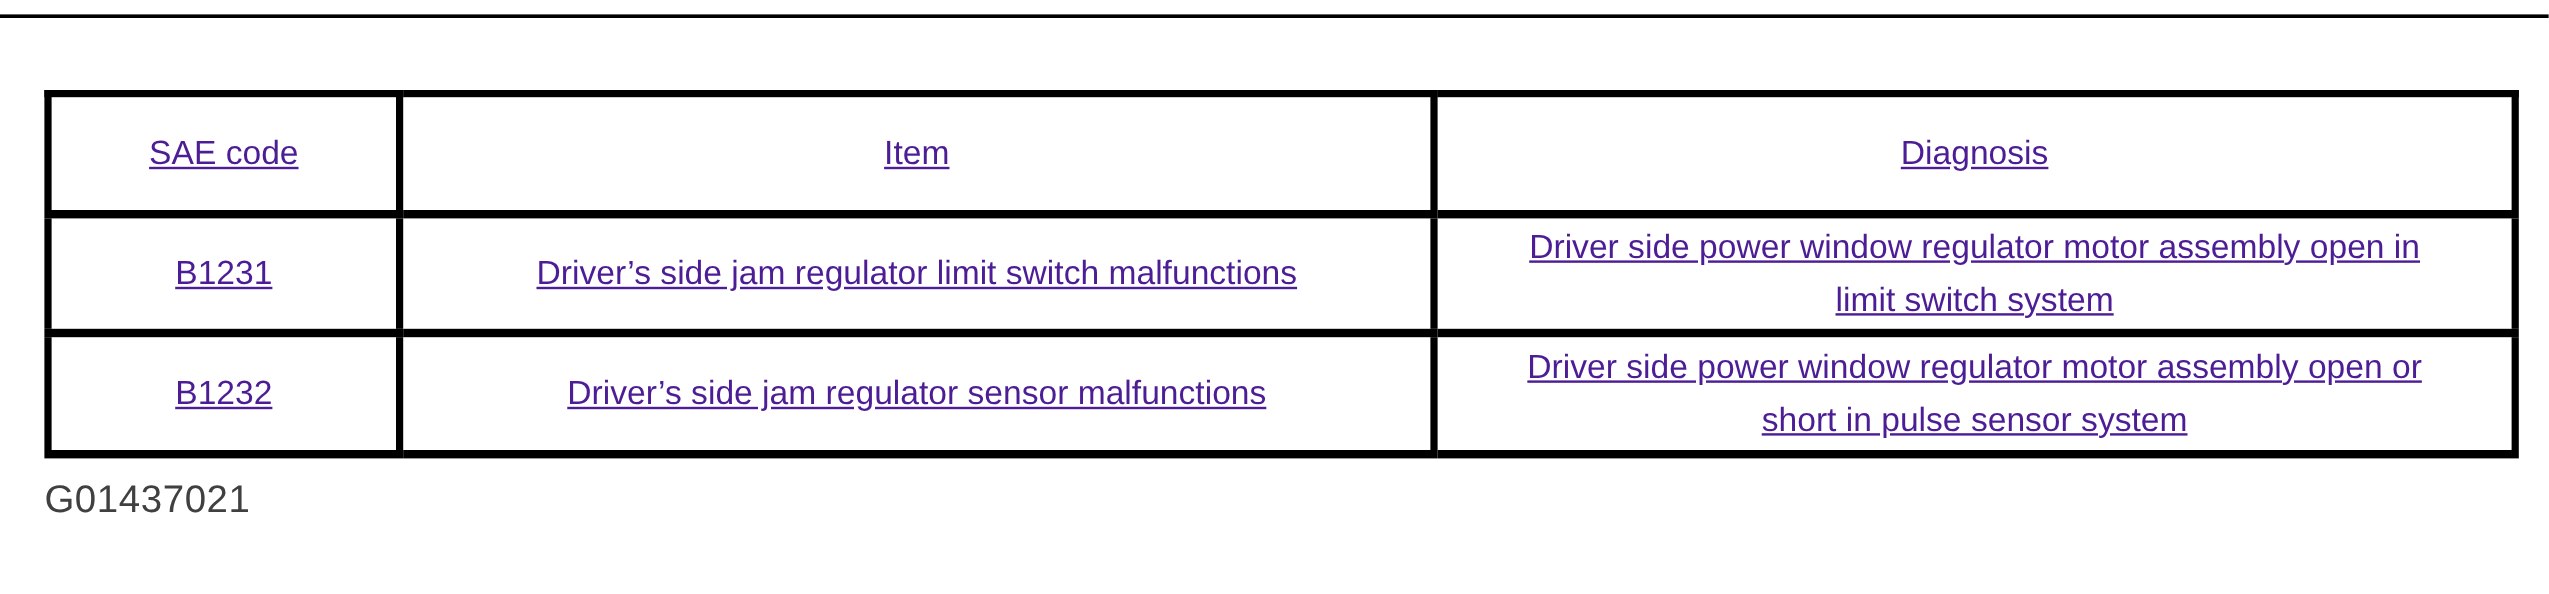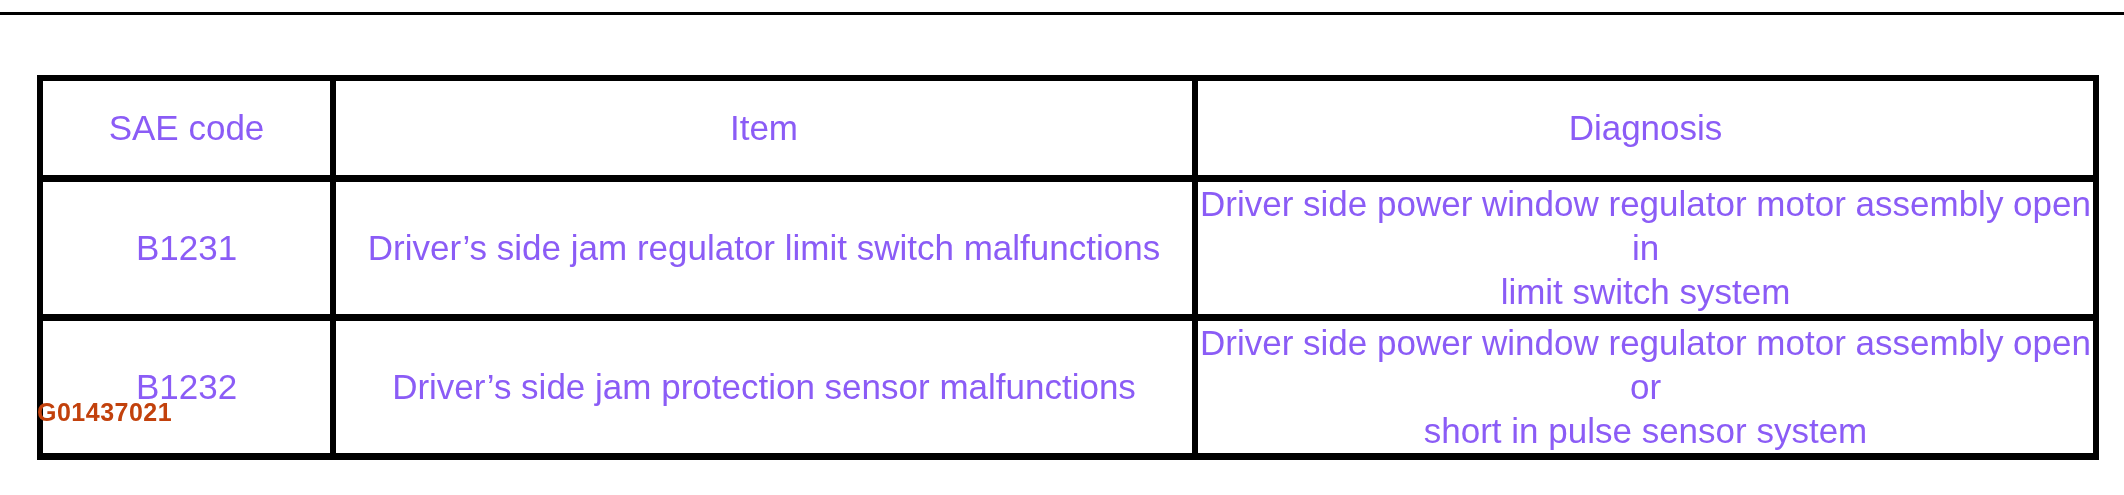--- a/index.html
+++ b/index.html
@@ -55,26 +55,27 @@
   }
   table.dtc tr.r1 td {
     border-bottom-width: 7px;
   }
   table.dtc tr.r2 td {
     border-bottom-width: 7px;
     margin-top: 16px;
   }
 
   table.dtc th, table.dtc td {
-    font-size: 35px;
+    font-size: 28px;
     font-weight: 400;
     line-height: 44px;
-    color: #8b5cf6;
+    color: #4c1d95;
     vertical-align: middle;
     padding: 0;
+    text-decoration: underline;
   }
 
   table.dtc tr.hdr { height: 100px; }
   table.dtc tr.r1  { height: 99px;  }
   table.dtc tr.r2  { height: 101px; }
 
   th.center, td.center {
     text-align: center;
   }
   td.left {
@@ -84,24 +85,24 @@
   }
   td.prewrap {
     white-space: pre-line;
   }
 
   
   .figure-id {
     position: absolute;
     left: 37px;
     top: 398px;
-    font-size: 25px;
-    font-weight: 700;
+    font-size: 32px;
+    font-weight: 400;
     letter-spacing: 0.5px;
-    color: #c2410c;
+    color: #404040;
   }
 </style>
 </head>
 <body>
 
 <div class="page">
 
   <div class="top-rule"></div>
 
   <table class="dtc">
@@ -117,21 +118,21 @@
         <th class="center">Diagnosis</th>
       </tr>
       <tr class="r1">
         <td class="center">B1231</td>
         <td class="left">Driver’s side jam regulator limit switch malfunctions</td>
         <td class="left prewrap">Driver side power window regulator motor assembly open in
 limit switch system</td>
       </tr>
       <tr class="r2">
         <td class="center">B1232</td>
-        <td class="left">Driver’s side jam protection sensor malfunctions</td>
+        <td class="left">Driver’s side jam regulator sensor malfunctions</td>
         <td class="left prewrap">Driver side power window regulator motor assembly open or
 short in pulse sensor system</td>
       </tr>
     </tbody>
   </table>
 
   <div class="figure-id">G01437021</div>
 
 </div>
 

